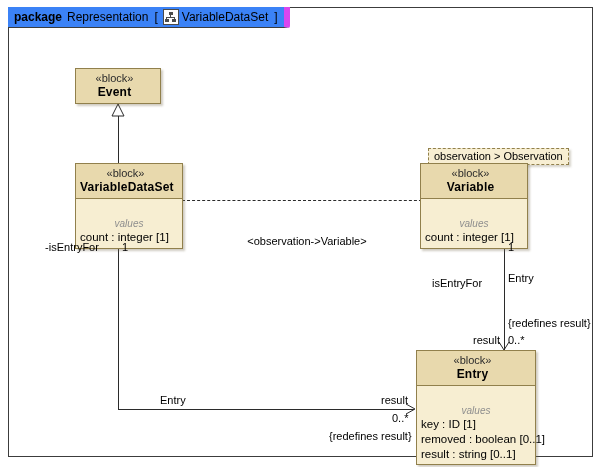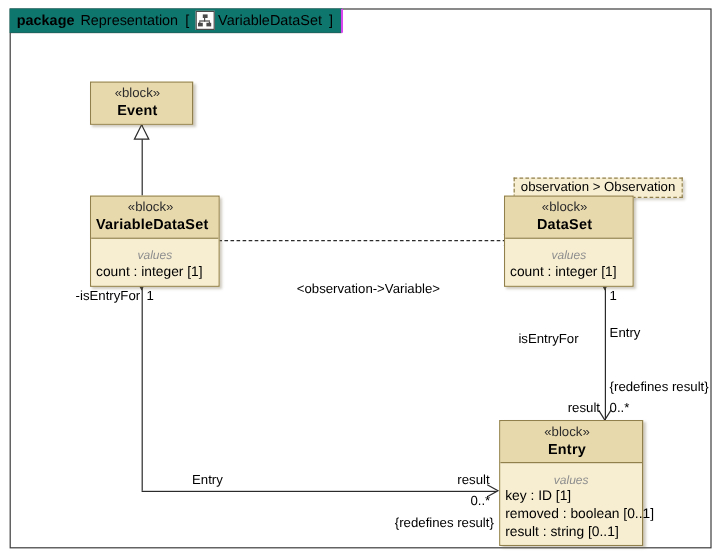--- a/index.html
+++ b/index.html
@@ -28,23 +28,23 @@
     border: 1px solid #3c3c3c;
     box-sizing: border-box;
     background: #ffffff;
   }
   .frame-header {
     position: absolute;
     left: 8px;
     top: 7px;
     height: 21px;
     box-sizing: border-box;
-    border-right: 2px solid #d946ef;
+    border-right: 6px solid #d946ef;
     border-bottom: 1px solid #3c3c3c;
-    background: #0f766e;
+    background: #3b82f6;
     display: flex;
     align-items: center;
     padding: 0 4px 0 6px;
     font-size: 12px;
     color: #000;
     white-space: nowrap;
     
     border-bottom-right-radius: 2px;
   }
   .frame-header .kw {
@@ -97,21 +97,21 @@
   }
   .block .bname {
     font-size: 12px;
     font-weight: bold;
     color: #000;
     letter-spacing: 0.2px;
   }
   .block .compartment {
     border-top: 1px solid #91804c;
     background: #f7eed2;
-    padding: 8px 0 3px 0;
+    padding: 18px 0 3px 0;
   }
   .block .comp-title {
     font-size: 10px;
     font-style: italic;
     color: #8e8e8e;
     text-align: center;
     line-height: 1.3;
   }
   .block .feature {
     font-size: 11.5px;
@@ -225,21 +225,21 @@
       <div class="comp-title">values</div>
       <div class="feature">count : integer [1]</div>
     </div>
   </div>
 
   <div class="ns-tab" style="left:428px; top:148px;">observation &gt; Observation</div>
 
   <div class="block" style="left:420px; top:163px; width:108px;">
     <div class="namecomp">
       <div class="stereo">«block»</div>
-      <div class="bname">DataSet</div>
+      <div class="bname">Variable</div>
     </div>
     <div class="compartment">
       <div class="comp-title">values</div>
       <div class="feature">count : integer [1]</div>
     </div>
   </div>
 
   <div class="block" style="left:416px; top:350px; width:120px;">
     <div class="namecomp">
       <div class="stereo">«block»</div>
@@ -248,21 +248,21 @@
     <div class="compartment">
       <div class="comp-title">values</div>
       <div class="feature">key : ID [1]</div>
       <div class="feature">removed : boolean [0..1]</div>
       <div class="feature">result : string [0..1]</div>
     </div>
   </div>
 
   <div class="lbl ctr" style="left:222px; top:207px; width:170px;">&lt;observation-&gt;Variable&gt;</div>
 
-  <div class="lbl" style="left:63px; top:241px; text-align:left; width:66px;">-isEntryFor</div>
+  <div class="lbl" style="left:39px; top:241px; text-align:center; width:66px;">-isEntryFor</div>
   <div class="lbl" style="left:122px; top:241px;">1</div>
 
   <div class="lbl" style="left:160px; top:394px;">Entry</div>
   <div class="lbl" style="left:360px; top:394px; width:48px; text-align:right;">result</div>
   <div class="lbl" style="left:392px; top:412px;">0..*</div>
   <div class="lbl" style="left:329px; top:430px;">{redefines result}</div>
 
   <div class="lbl" style="left:432px; top:241px; width:66px; text-align:left;margin-top:36px;">isEntryFor</div>
   <div class="lbl" style="left:508px; top:241px;">1</div>
   <div class="lbl" style="left:508px; top:272px;">Entry</div>

